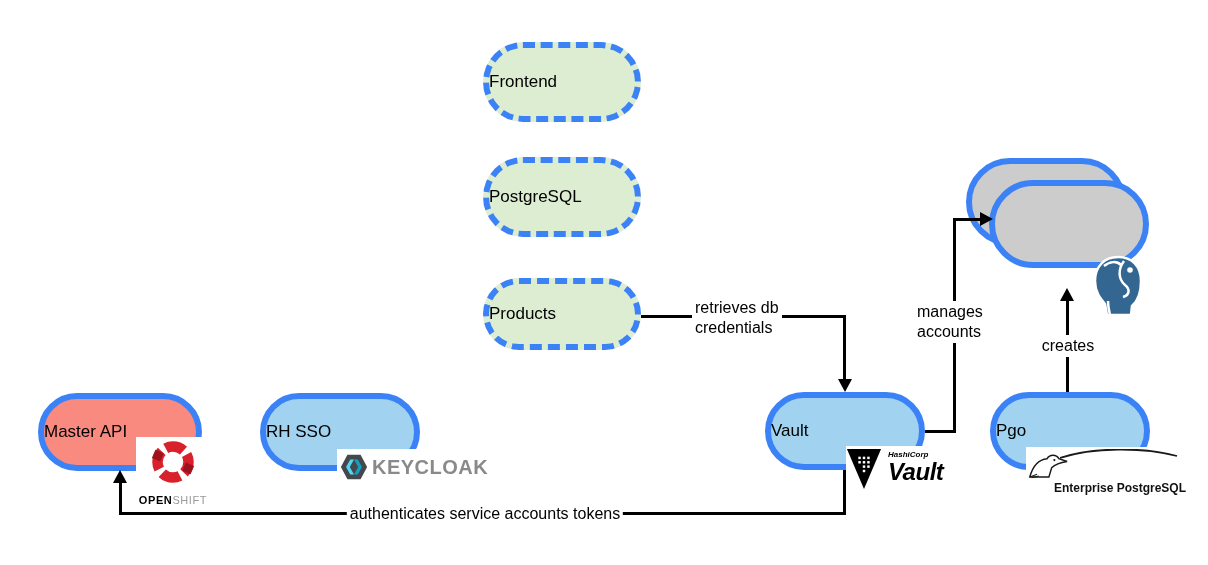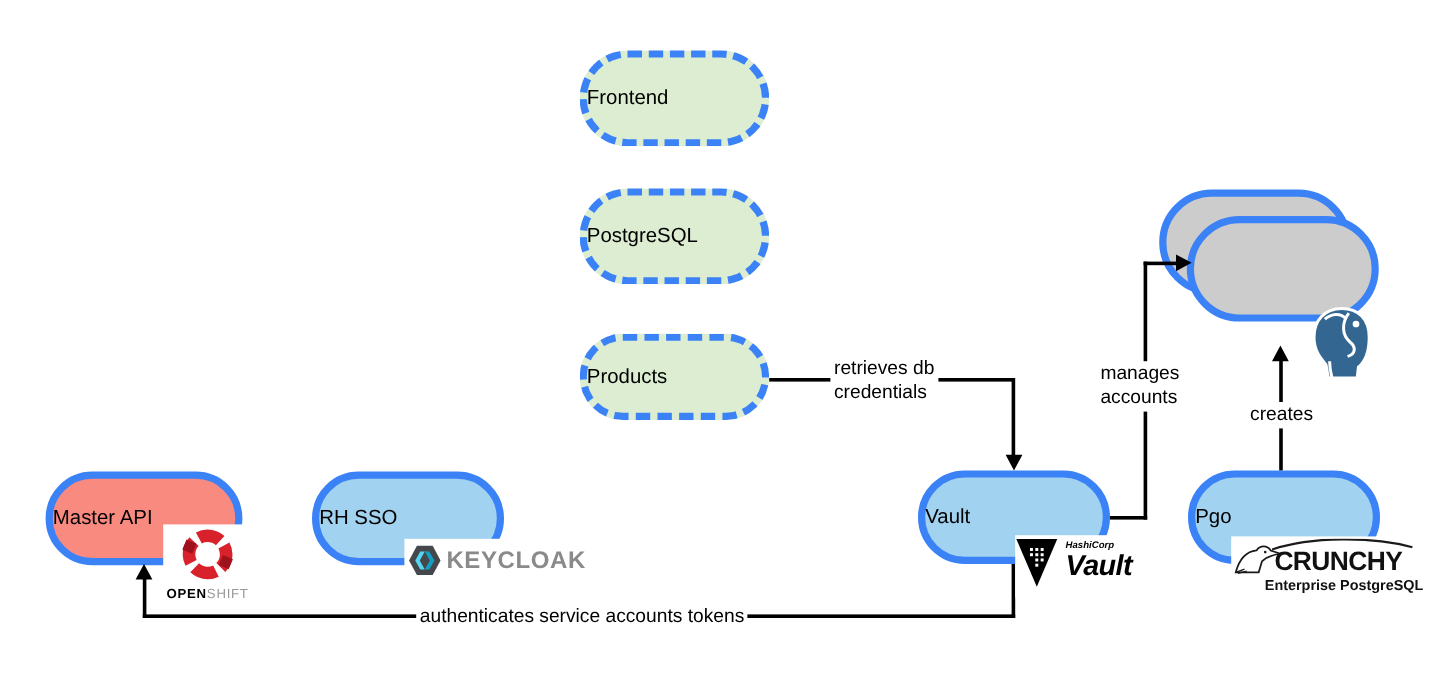--- a/index.html
+++ b/index.html
@@ -21,21 +21,21 @@
   .arrow.down{border-left:7px solid transparent;border-right:7px solid transparent;border-top:13px solid #000;}
   .arrow.up{border-left:7px solid transparent;border-right:7px solid transparent;border-bottom:13px solid #000;}
   .arrow.right{border-top:7px solid transparent;border-bottom:7px solid transparent;border-left:13px solid #000;}
   .edge-label{
     position:absolute;background:#fff;color:#000;font-size:16px;line-height:20px;
     white-space:pre-line;z-index:6;padding:1px 3px;
   }
   
   .logo{position:absolute;background:#fff;z-index:7;display:flex;align-items:center;}
   .logo svg{display:block;flex:0 0 auto;}
-  #openshift-logo{flex-direction:column;justify-content:flex-start;padding-top:1px;}
+  #openshift-logo{flex-direction:column;justify-content:space-between;padding-top:1px;}
   #openshift-text{font-size:11px;letter-spacing:.6px;margin-top:1px;color:#000;white-space:nowrap;}
   #openshift-text .light{color:#999;font-weight:400;}
   #openshift-text .bold{font-weight:700;}
   #keycloak-logo{gap:3px;padding:1px 2px;}
   #keycloak-text{font-size:20px;font-weight:700;color:#8a8a8a;letter-spacing:.5px;white-space:nowrap;}
   #vault-logo{gap:6px;align-items:flex-start;padding-top:2px;font-style:italic;}
   #vault-text{display:flex;flex-direction:column;line-height:1;}
   #vault-company{font-size:8px;font-weight:700;color:#000;margin-top:3px;}
   #vault-product{font-size:24px;font-weight:700;color:#000;letter-spacing:-0.5px;margin-top:1px;}
   #crunchy-logo{display:block;}
@@ -148,21 +148,20 @@
 
   <div class="logo" id="crunchy-logo" style="left:1026px;top:447px;width:154px;height:53px;">
     <svg id="crunchy-hippo" width="40" height="28" viewBox="0 0 44 30">
       <path d="M2 27 C5 16 11 8 21 7 C24 2 31 2 34 7 L43 10 C36 11 30 13 26 17 L23 27 Z" fill="#fff" stroke="#1a1a1a" stroke-width="1.6"></path>
       <circle cx="29" cy="8.5" r="1.2" fill="#1a1a1a"></circle>
       <path d="M2 27 L10 24 M4 28 L12 26" stroke="#1a1a1a" stroke-width="1.2" fill="none"></path>
     </svg>
     <svg id="crunchy-arc" width="118" height="10" viewBox="0 0 118 10">
       <path d="M0 9 C 32 -2, 84 -2, 117 7" stroke="#1a1a1a" fill="none" stroke-width="1.8"></path>
     </svg>
-    <span id="crunchy-name">CRUNCHY</span>
     <span id="crunchy-tagline">Enterprise PostgreSQL</span>
   </div>
 
   <svg id="pg-elephant" style="left:1091px;top:255px;" width="54" height="64" viewBox="0 0 54 64">
     <path d="M27 2C13 2 4 12 4 26c0 11 5 17 10 23l2 11h24l1-9c6-5 9-12 9-25C50 11 41 2 27 2Z" fill="#336791" stroke="#fff" stroke-width="2.5"></path>
     <path d="M33 6c-6 8-6 18 1 24 5 4 5 10-2 12" fill="none" stroke="#fff" stroke-width="2.5"></path>
     <path d="M13 11c6-5 13-5 17-1" fill="none" stroke="#fff" stroke-width="2.5"></path>
     <path d="M17 46c0 6 1 10 2 14" fill="none" stroke="#fff" stroke-width="2.5"></path>
     <circle cx="39" cy="15" r="2.8" fill="#fff"></circle>
   </svg>

